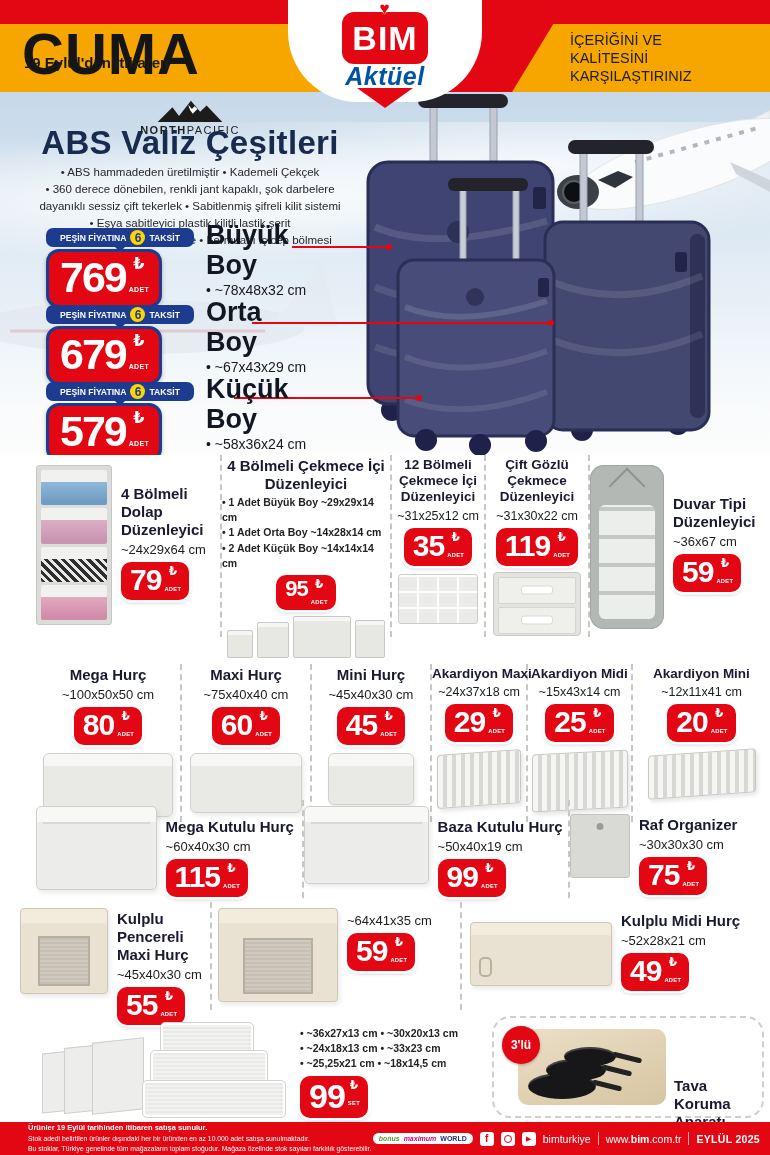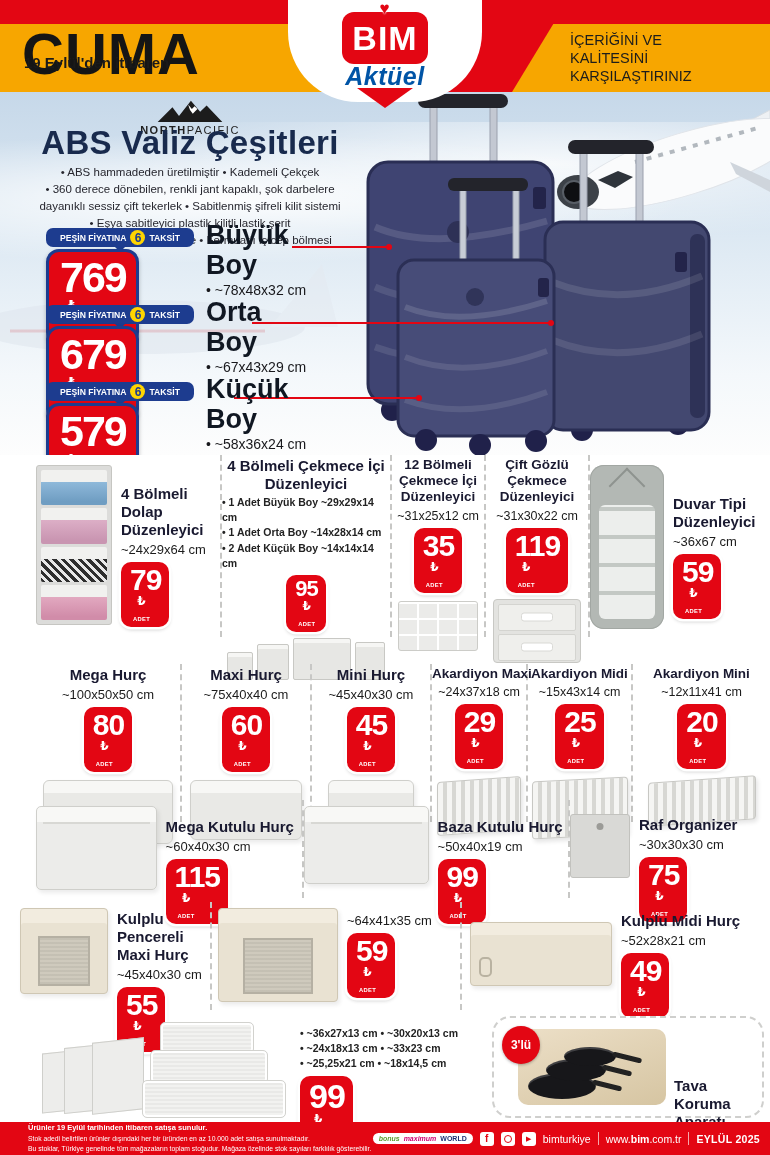--- a/index.html
+++ b/index.html
@@ -50,21 +50,21 @@
   .vb1{top:134px;} .vb2{top:211px;} .vb3{top:288px;}
   .taksit{position:absolute;left:0;top:2px;width:148px;height:19px;background:#1d3c8f;border-radius:7px;
           color:#fff;font-size:8.6px;font-weight:bold;display:flex;align-items:center;justify-content:center;gap:4px;
           box-sizing:border-box;}
   .taksit::after{content:"";position:absolute;left:50%;bottom:-5px;margin-left:-6px;
                  border:6px solid transparent;border-top:6px solid #1d3c8f;border-bottom:0;}
   .six{width:15px;height:15px;border-radius:50%;background:#ffd500;color:#1d3c8f;font-size:12px;font-weight:900;
        display:flex;align-items:center;justify-content:center;}
   .badge{position:relative;display:inline-flex;align-items:flex-start;background:#e30613;color:#fff;
          border-radius:10px;padding:3px 8px 5px 9px;font-weight:bold;
-         box-shadow:0 0 0 2.5px #fff,0 2px 4px rgba(0,0,0,.3);flex-direction:column;}
+         box-shadow:0 0 0 2.5px #fff,0 2px 4px rgba(0,0,0,.3);}
   .badge .num{font-size:30px;line-height:1;letter-spacing:-1px;}
   .badge .side{display:flex;flex-direction:column;align-items:center;margin-left:3px;}
   .badge .cur{font-size:12px;line-height:1;}
   .badge .unit{font-size:5.8px;margin-top:9px;letter-spacing:.3px;}
   .badge.big{border:3px solid #1d3c8f;border-radius:13px;padding:4px 10px 6px 11px;box-shadow:0 2px 4px rgba(0,0,0,.25);}
   .badge.big .num{font-size:43px;letter-spacing:-2px;}
   .badge.big .cur{font-size:16px;}
   .badge.big .unit{font-size:7px;margin-top:14px;}
   .vbadge{position:absolute;left:0;top:23px;}
   .vname{position:absolute;left:160px;top:-6px;font-size:27px;font-weight:900;color:#101722;line-height:1.12;}

